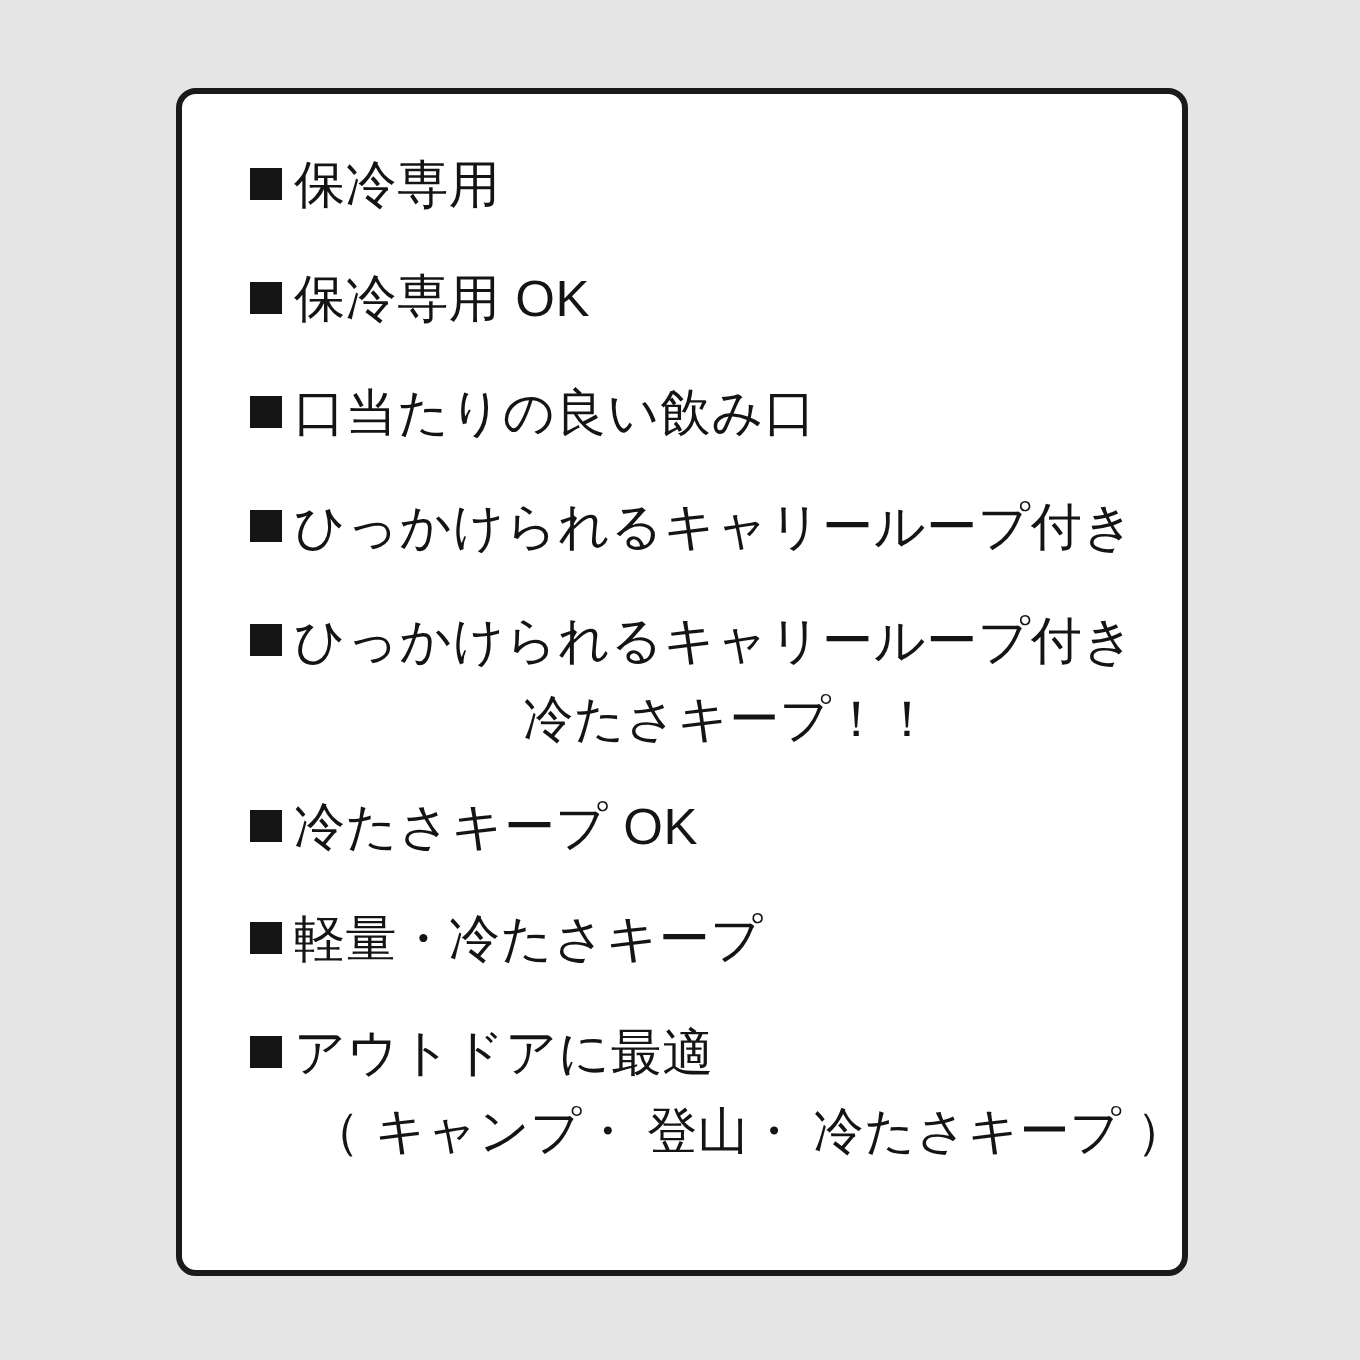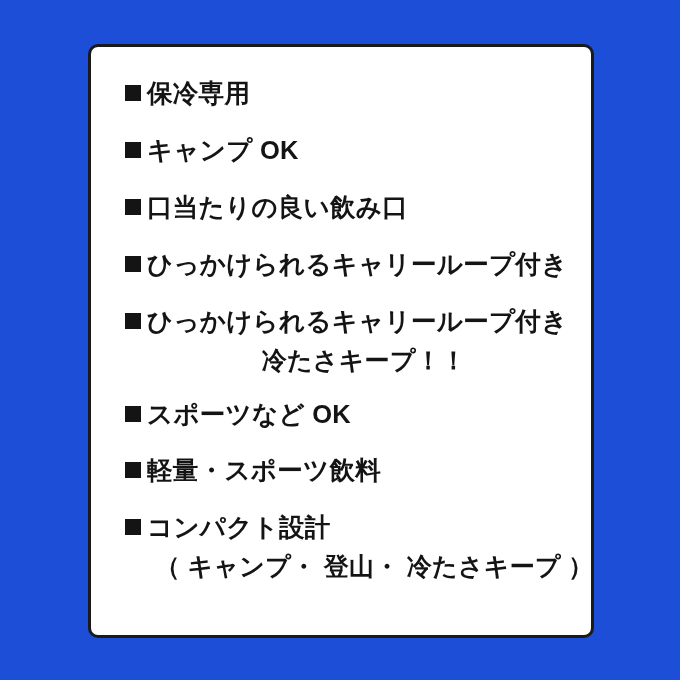--- a/index.html
+++ b/index.html
@@ -10,23 +10,22 @@
     width: 680px;
     height: 680px;
     background: #ffffff;
     font-family: "Liberation Sans", sans-serif;
     overflow: hidden;
   }
   .page {
     position: relative;
     width: 680px;
     height: 680px;
-    background: #1d4ed8;
+    background: #e5e5e5;
     box-sizing: border-box;
-    font-weight: bold;
   }
   .feature-card {
     position: absolute;
     left: 88px;
     top: 44px;
     width: 506px;
     height: 594px;
     border: 3px solid #1a1a1a;
     border-radius: 10px;
     background: #ffffff;
@@ -81,44 +80,44 @@
 
 <div class="page">
   <div class="feature-card">
     <ul class="feature-list">
 
       <li class="feature-item">
         <span class="bullet-icon"></span><span class="feature-text">保冷専用</span>
       </li>
 
       <li class="feature-item">
-        <span class="bullet-icon"></span><span class="feature-text">キャンプ OK</span>
+        <span class="bullet-icon"></span><span class="feature-text">保冷専用 OK</span>
       </li>
 
       <li class="feature-item">
         <span class="bullet-icon"></span><span class="feature-text">口当たりの良い飲み口</span>
       </li>
 
       <li class="feature-item">
         <span class="bullet-icon"></span><span class="feature-text">ひっかけられるキャリーループ付き</span>
       </li>
 
       <li class="feature-item">
         <span class="bullet-icon"></span><span class="feature-text">ひっかけられるキャリーループ付き</span>
         <span class="feature-subline">冷たさキープ！！</span>
       </li>
 
       <li class="feature-item">
-        <span class="bullet-icon"></span><span class="feature-text">スポーツなど OK</span>
+        <span class="bullet-icon"></span><span class="feature-text">冷たさキープ OK</span>
       </li>
 
       <li class="feature-item">
-        <span class="bullet-icon"></span><span class="feature-text">軽量・スポーツ飲料</span>
+        <span class="bullet-icon"></span><span class="feature-text">軽量・冷たさキープ</span>
       </li>
 
       <li class="feature-item">
-        <span class="bullet-icon"></span><span class="feature-text">コンパクト設計</span>
+        <span class="bullet-icon"></span><span class="feature-text">アウトドアに最適</span>
         <span class="feature-subline">（ キャンプ・ 登山・ 冷たさキープ ）</span>
       </li>
 
     </ul>
   </div>
 </div>
 
 </body></html>

